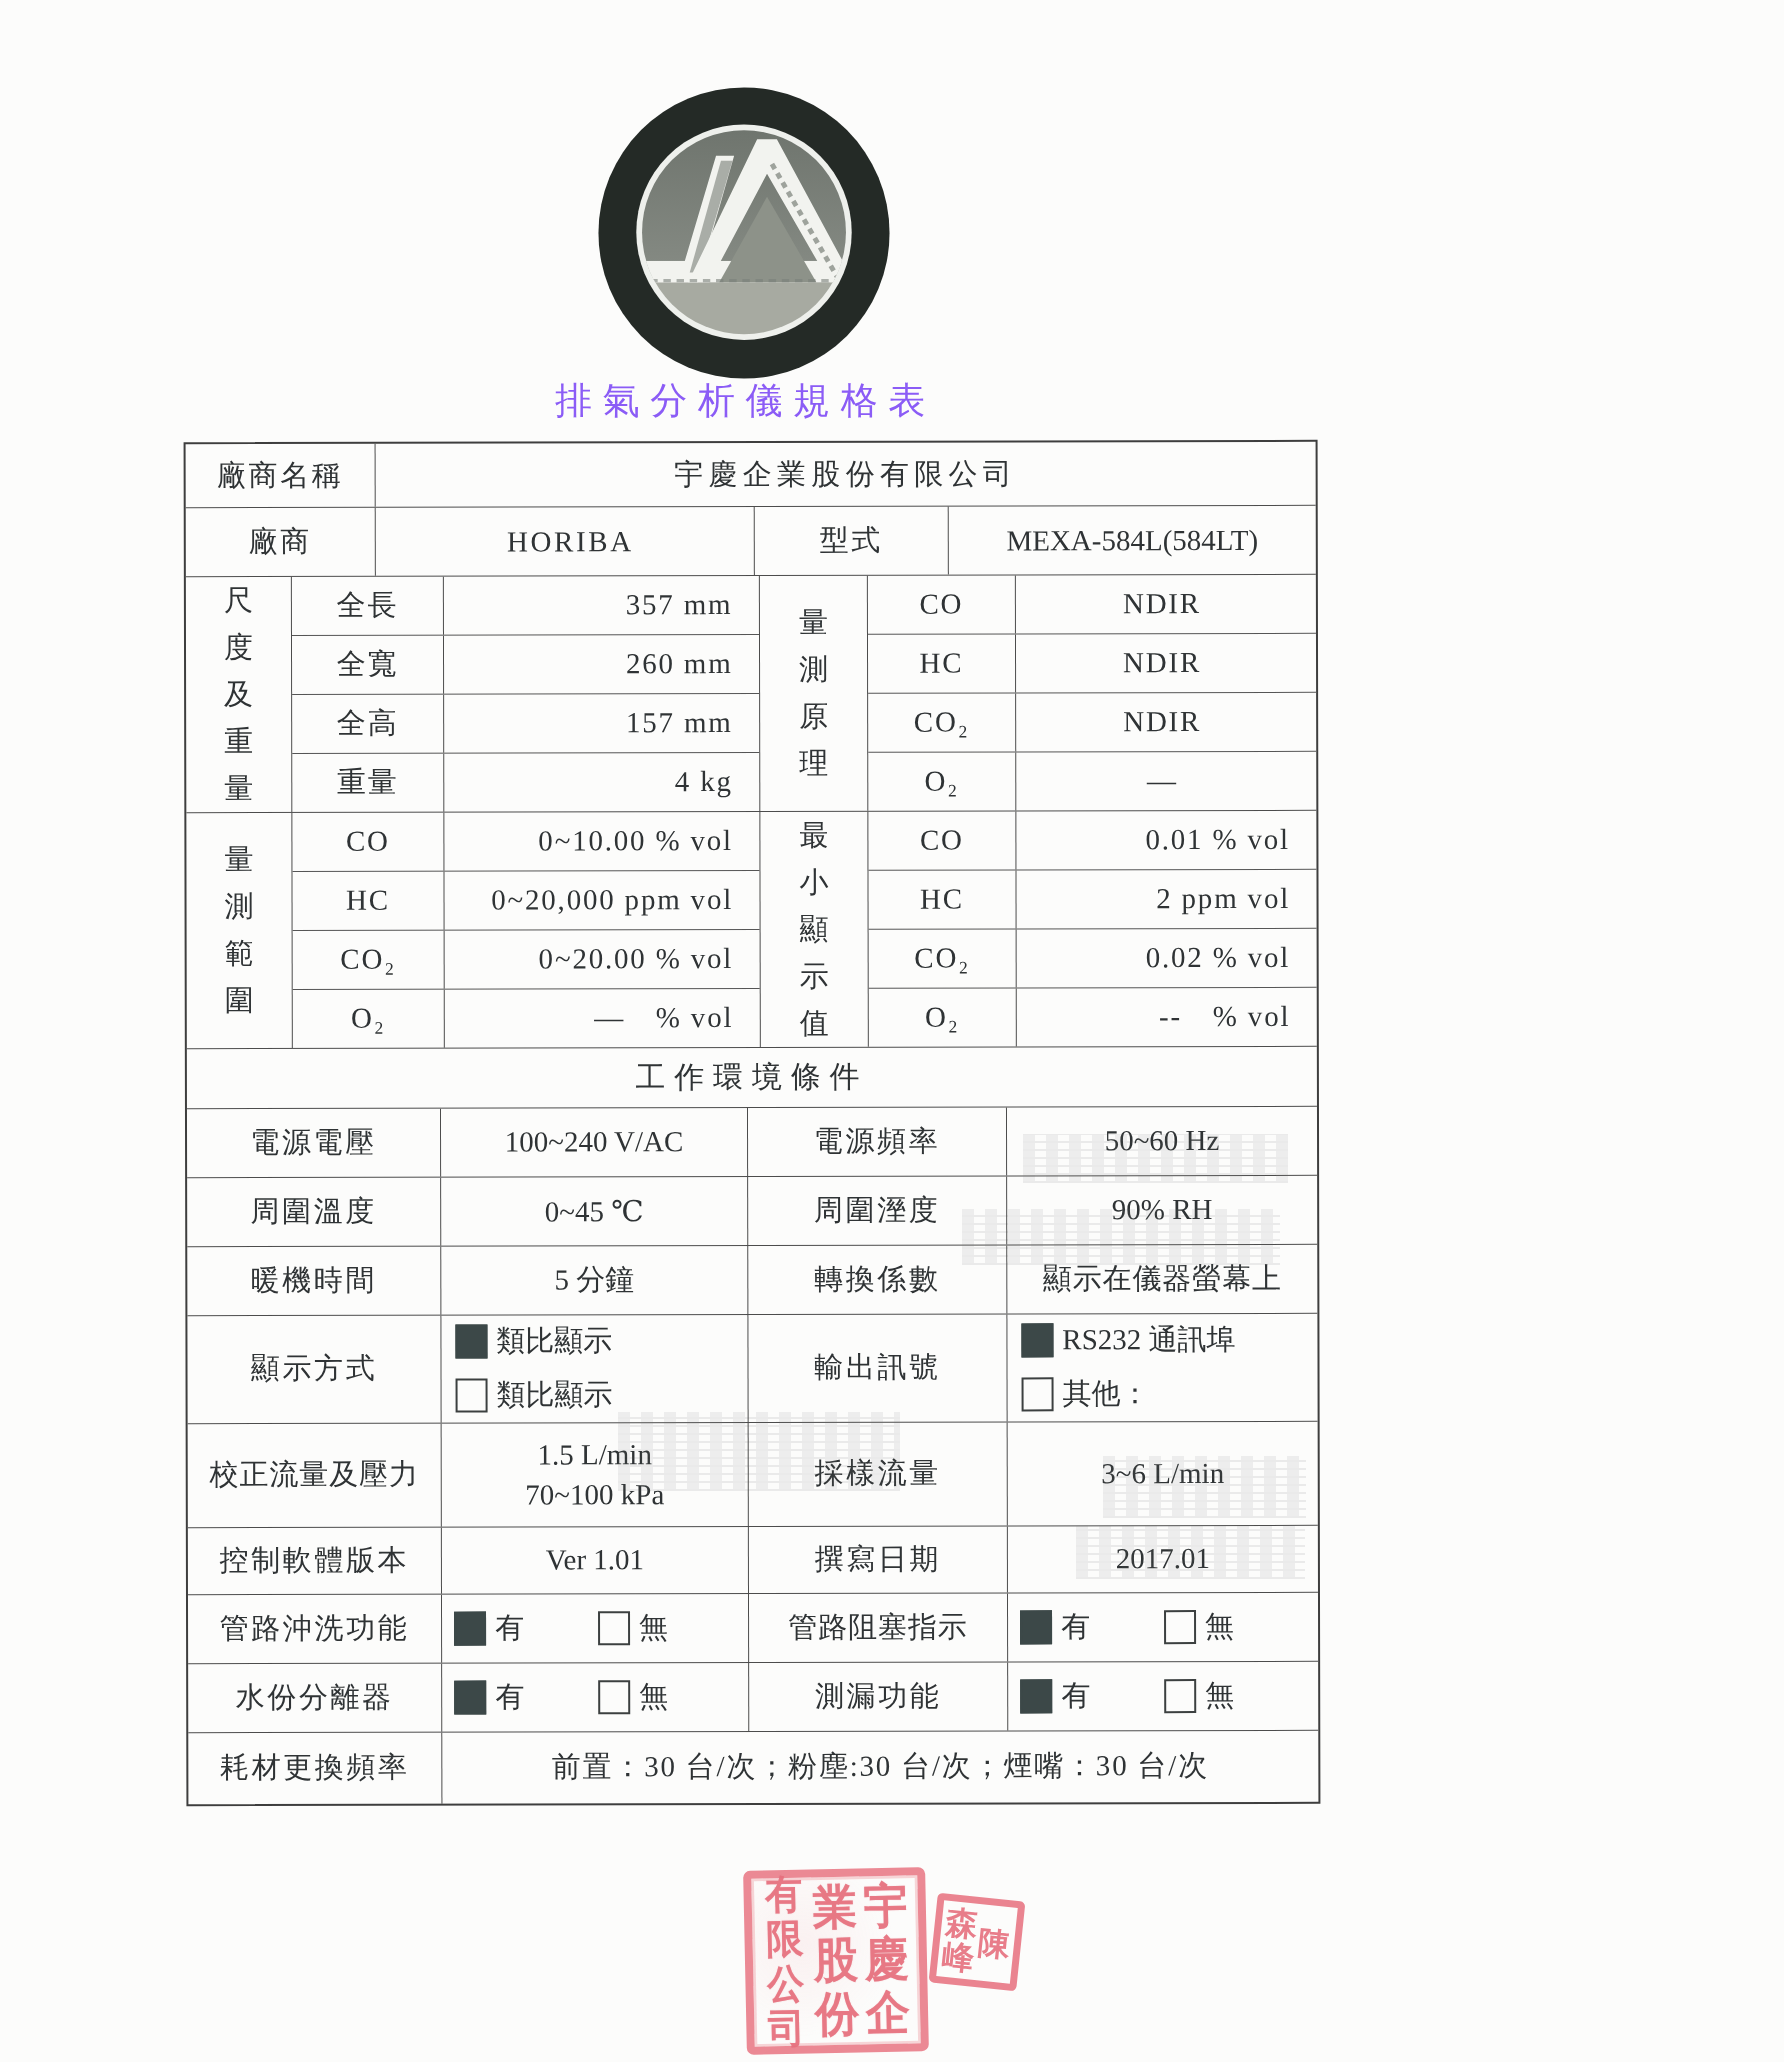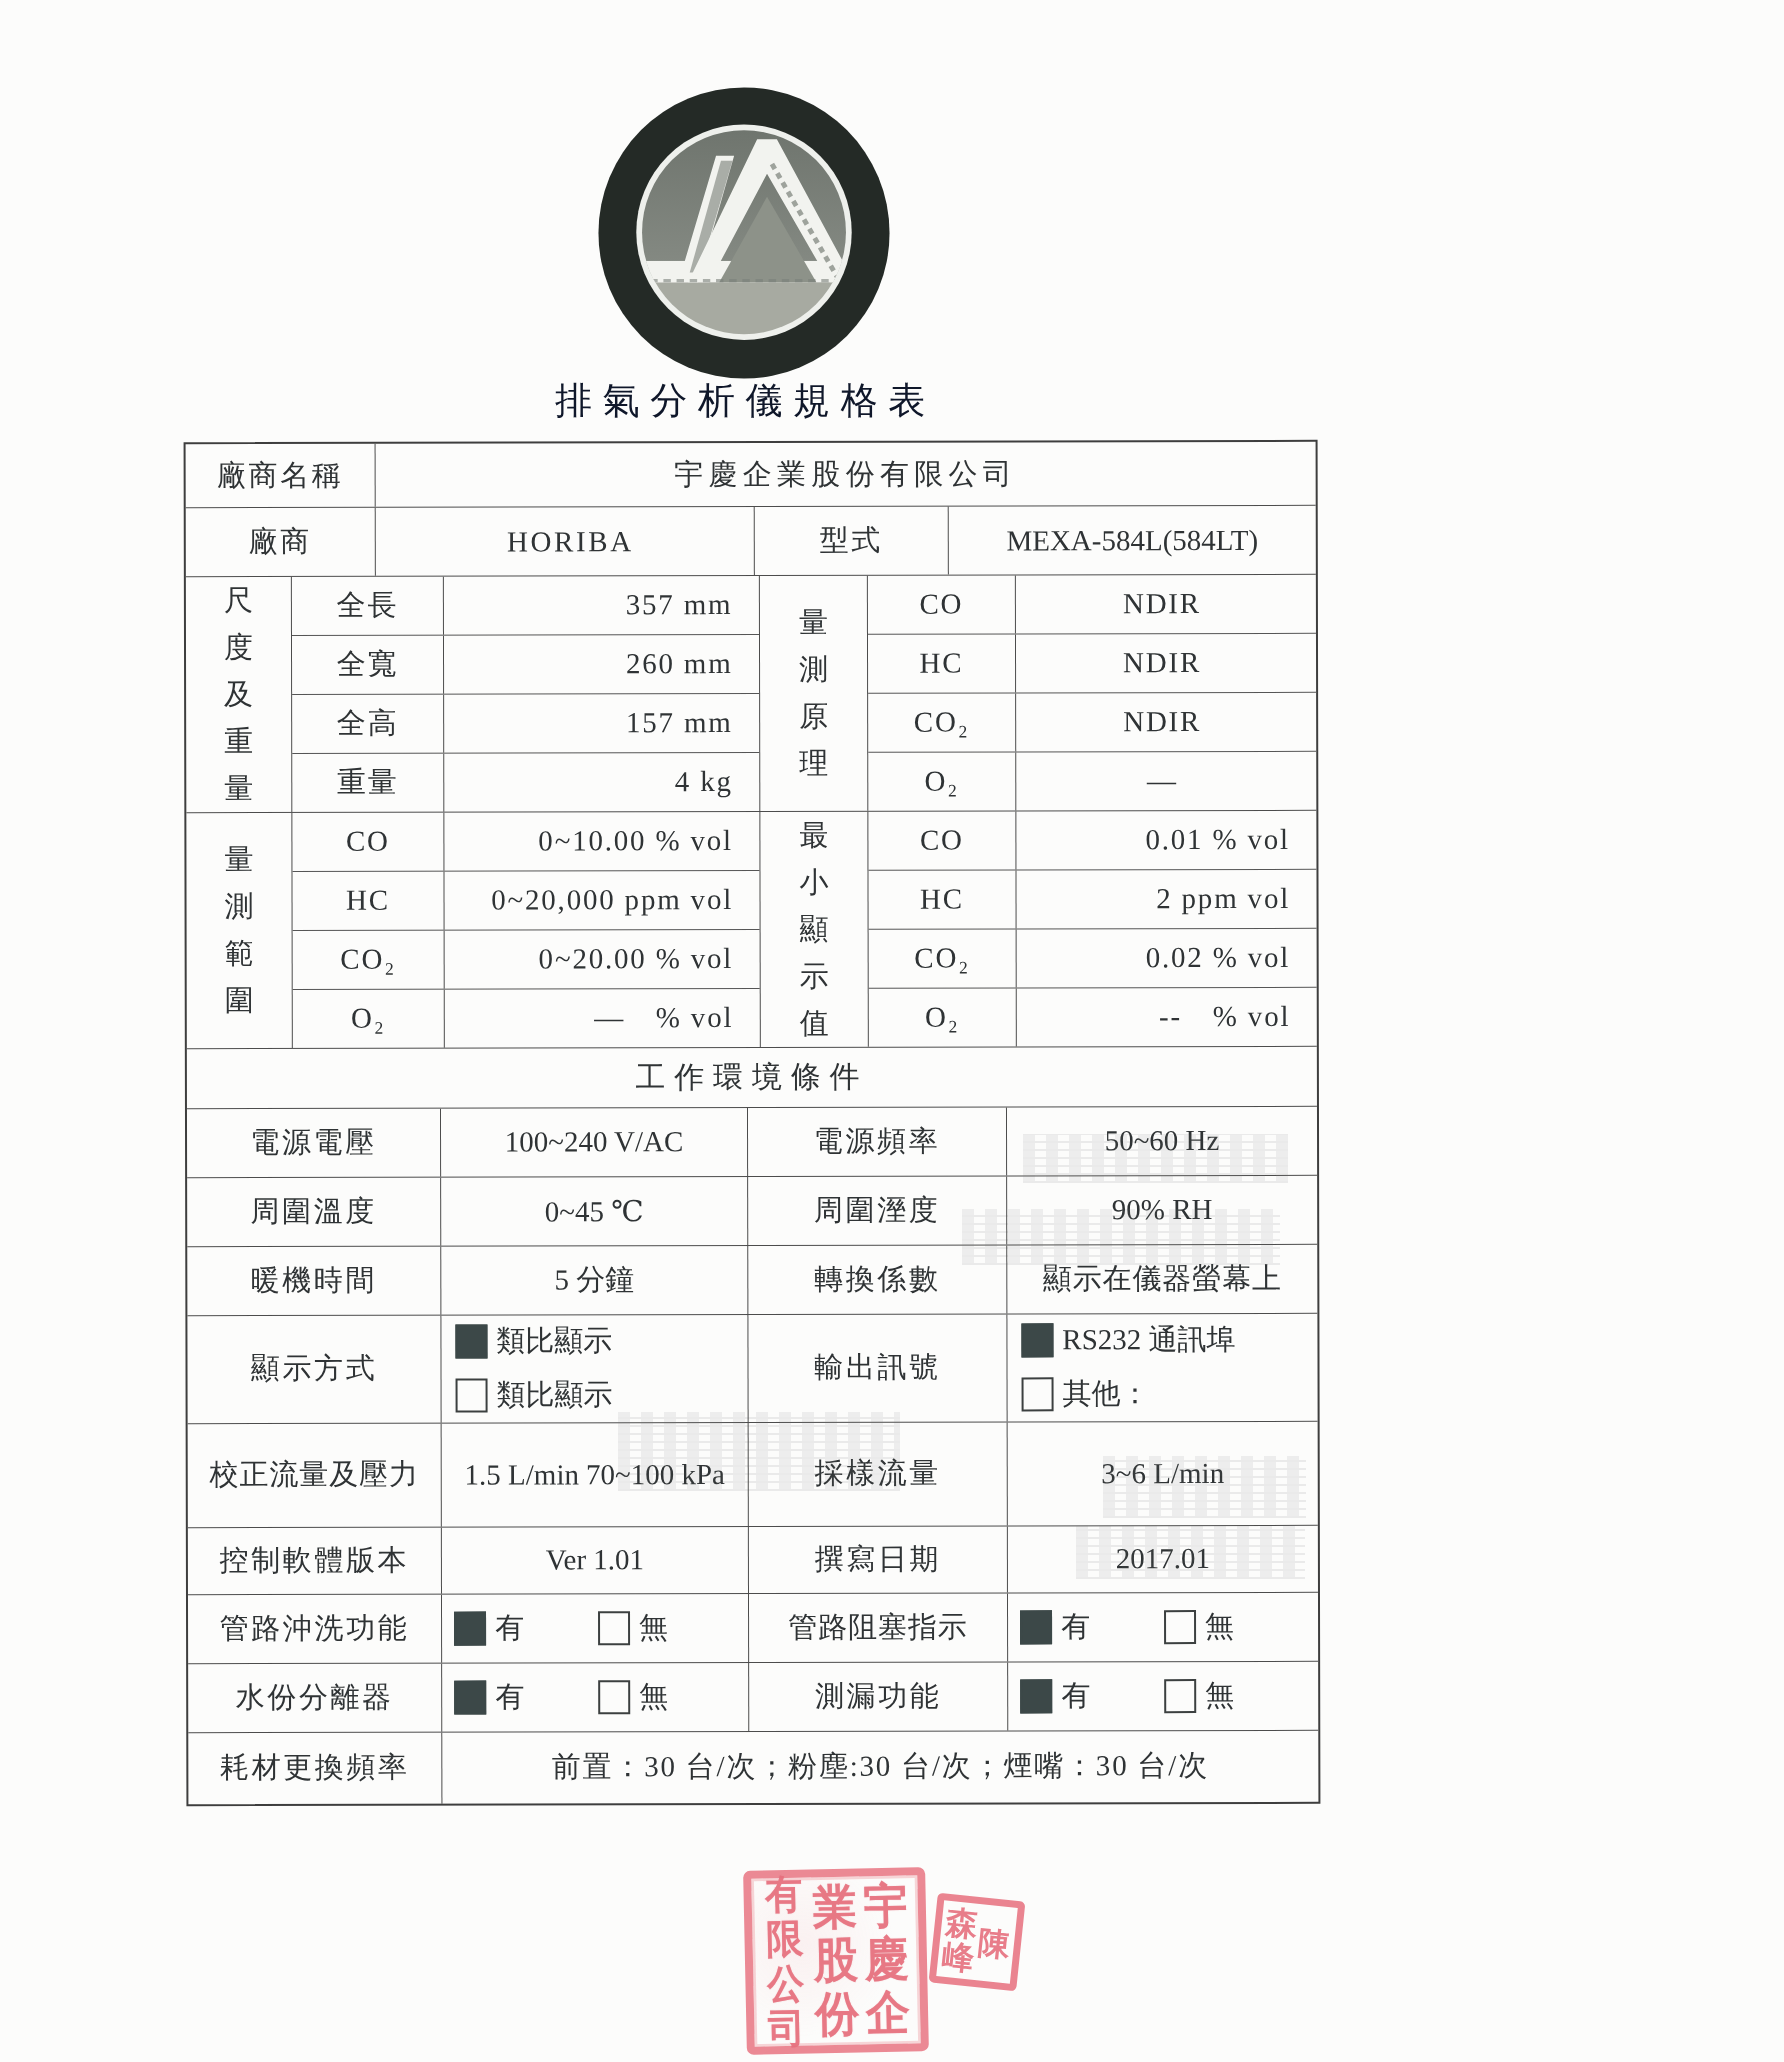--- a/index.html
+++ b/index.html
@@ -10,21 +10,21 @@
     position:relative; width:1785px; height:2063px;
     background:#fcfcfb; overflow:hidden;
   }
 
   
   .logo { position:absolute; left:596px; top:85px; width:296px; height:296px; }
 
   
   .doc-title {
     position:absolute; left:0; top:376px; width:1491px;
-    text-align:center; font-size:37px; letter-spacing:10.6px; color:#0f172a;
+    text-align:center; font-size:37px; letter-spacing:10.6px; color:#8b5cf6;
   }
 
   
   .spec-table {
     position:absolute; left:185px; top:441px; width:1134px;
     border:2.6px solid #3e3e3e; background:transparent; color:#2f3335;
     font-size:29px; transform:rotate(-0.12deg);
   }
   .trow { display:flex; border-bottom:1.8px solid #4c4c4c; align-items:stretch; }
   .trow:last-child { border-bottom:none; }
@@ -74,21 +74,21 @@
   .cb { display:inline-block; width:32px; height:34px; border:2.6px solid #3c4040;
         background:#fcfcfb; flex:0 0 auto; }
   .cb.filled { background:#3c4848; border-color:#3c4848; }
   .optline { display:flex; align-items:center; gap:8.8px; }
   .optcol { display:flex; flex-direction:column; justify-content:center;
             gap:14px; align-items:flex-start; padding-left:5.3px; }
   .ynpair { display:flex; align-items:center; gap:8.8px; }
   .yncell { justify-content:flex-start; gap:0; padding-left:12.4px; }
   .yngap { width:74px; }
 
-  .two-line { display:flex; flex-direction:row; align-items:center;
+  .two-line { display:flex; flex-direction:column; align-items:center;
               justify-content:center; gap:7px; }
 
   
   .ghost { position:absolute; opacity:0.10; pointer-events:none;
            background:repeating-linear-gradient(0deg,#5a5a5a 0 1.8px,transparent 1.8px 8px),
                       repeating-linear-gradient(90deg,#777 0 12.4px,transparent 12.4px 23px); }
 
   
   .seal { position:absolute; color:#e66f7d; }
   .seal-big {

